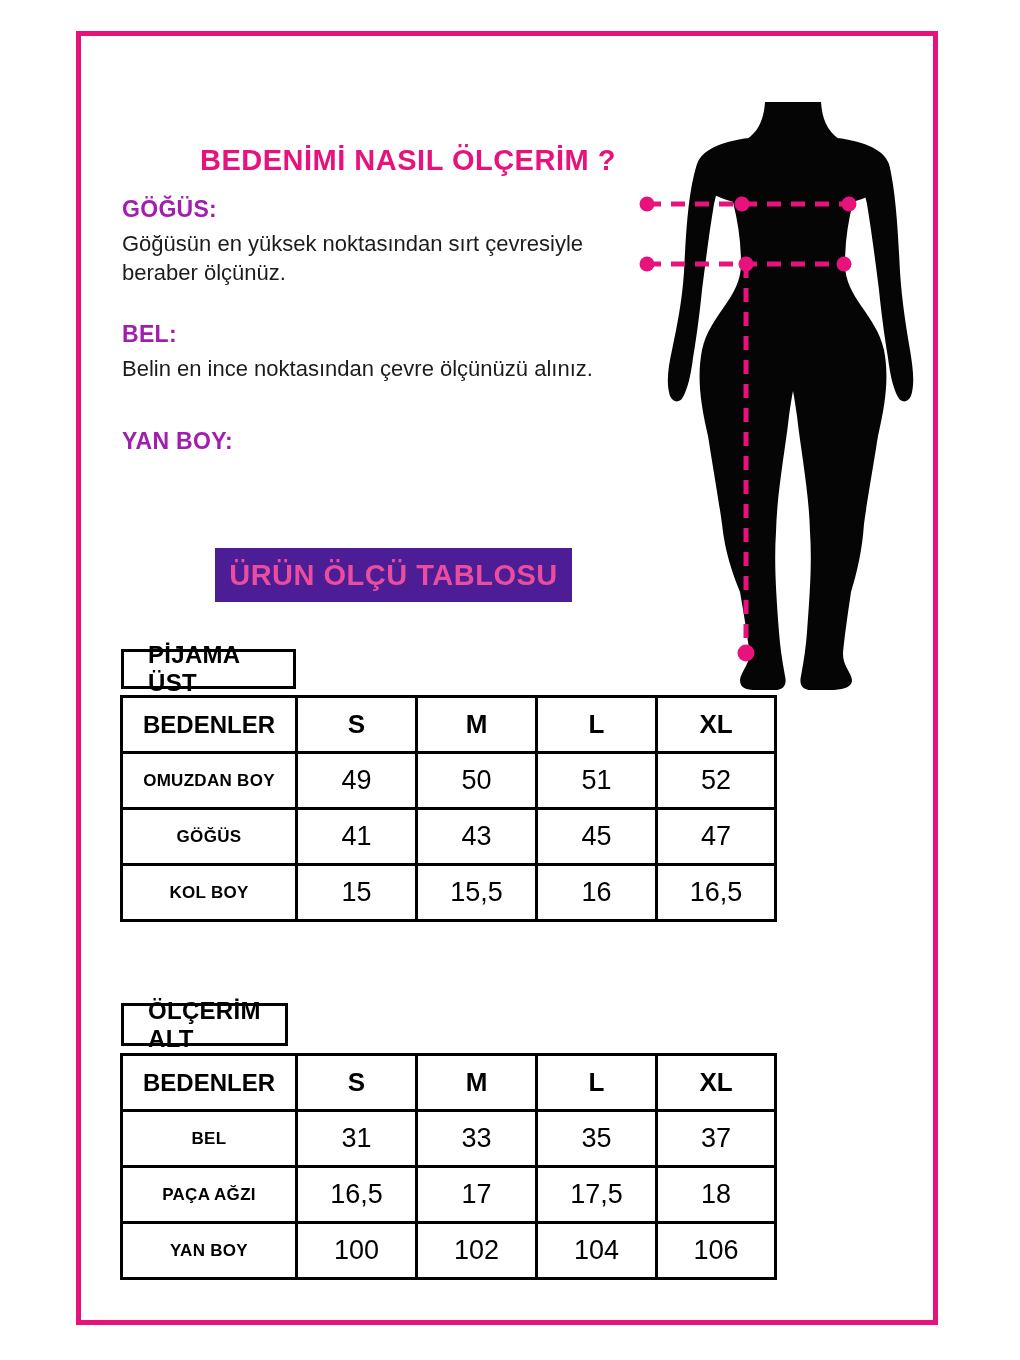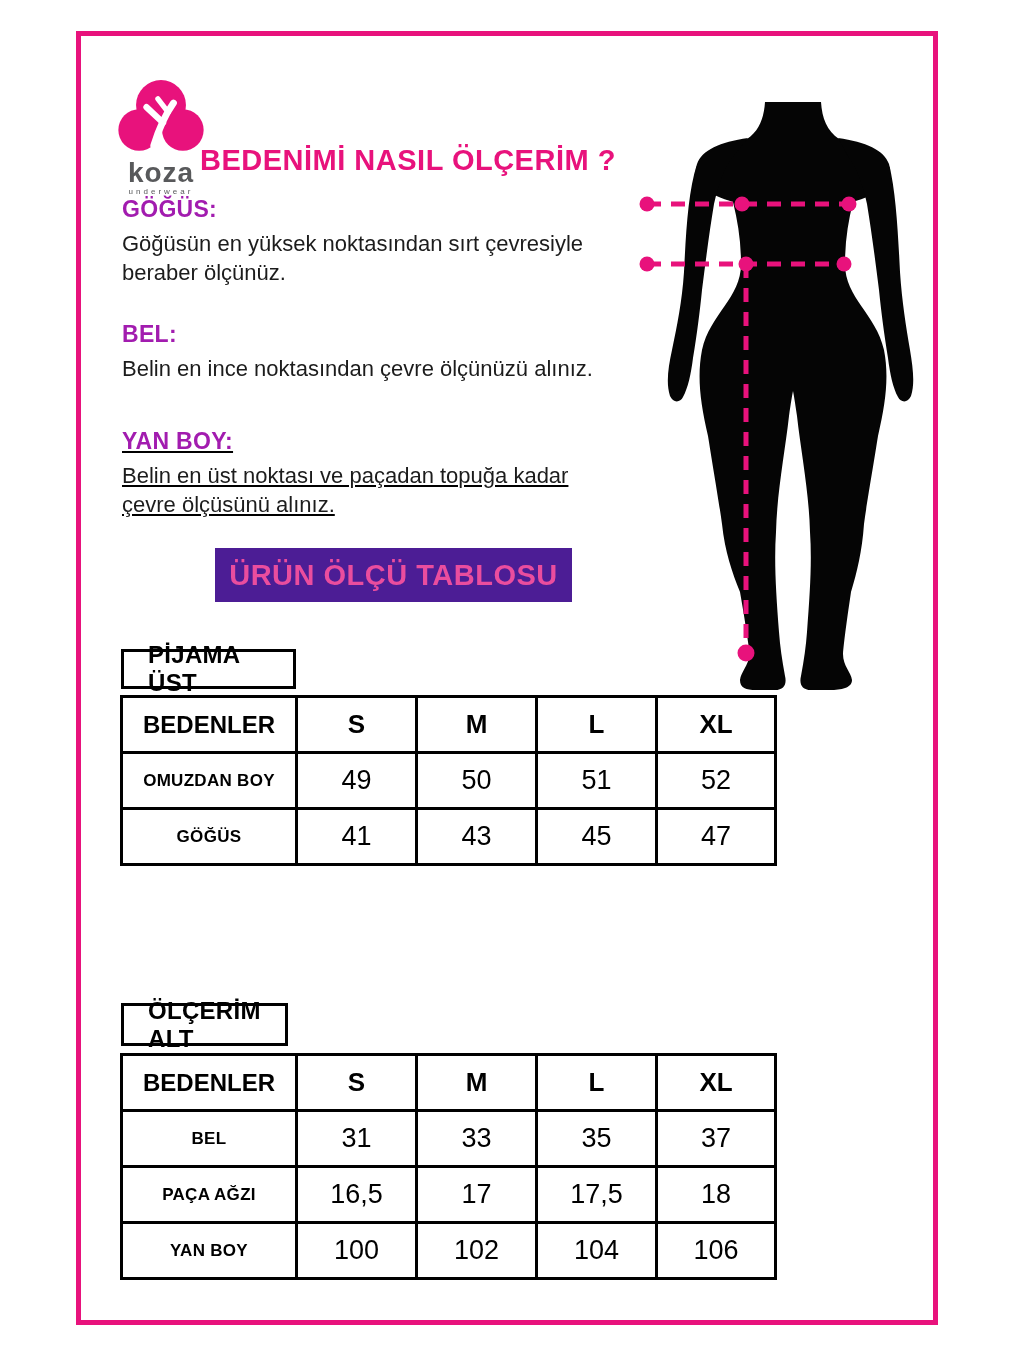--- a/index.html
+++ b/index.html
@@ -19,21 +19,21 @@
   .title{
     position:absolute;left:200px;top:144px;margin:0;
     font-size:29px;font-weight:bold;color:#e8127c;letter-spacing:.5px;white-space:nowrap;
   }
   
   .instr{position:absolute;left:122px;width:500px;}
   .instr h2{margin:0;font-size:23px;font-weight:bold;color:#a21caf;letter-spacing:.3px;}
   .instr p{margin:6px 0 0 0;font-size:22px;line-height:29px;color:#1c1c1c;width:490px;}
   #instr-gogus{top:196px;}
   #instr-bel{top:321px;}
-  #instr-yanboy{top:428px;text-decoration:underline;}
+  #instr-yanboy{top:428px;}
   
   .banner{
     position:absolute;left:215px;top:548px;width:357px;height:54px;
     background:#4c1d95;display:flex;align-items:center;justify-content:center;
     font-size:29px;font-weight:bold;color:#ea4d9e;letter-spacing:.5px;
   }
   
   .tbox{
     position:absolute;border:3px solid #000;background:#fff;box-sizing:border-box;
     display:flex;align-items:center;padding-left:24px;
@@ -61,46 +61,33 @@
   
   #figure{position:absolute;left:600px;top:60px;width:360px;height:660px;}
 </style>
 </head>
 <body>
 
 <div id="canvas">
 
   <div class="frame"></div>
 
-  <div class="logo">
-    <svg width="96" height="78" viewBox="0 0 90 75">
-      <circle cx="45" cy="26" r="24" fill="#e8127c"></circle>
-      <circle cx="24" cy="50" r="20" fill="#e8127c"></circle>
-      <circle cx="66" cy="50" r="20" fill="#e8127c"></circle>
-      <path d="M 38,65 C 42,52 47,38 57,24" stroke="#fff" stroke-width="6.5" fill="none" stroke-linecap="round"></path>
-      <path d="M 47,43 L 31,28" stroke="#fff" stroke-width="6" fill="none" stroke-linecap="round"></path>
-      <path d="M 52,33 L 42,20" stroke="#fff" stroke-width="5" fill="none" stroke-linecap="round"></path>
-    </svg>
-    <div class="logo-word">koza</div>
-    <div class="logo-sub">underwear</div>
-  </div>
 
   <h1 class="title">BEDENİMİ NASIL ÖLÇERİM ?</h1>
 
   <div class="instr" id="instr-gogus">
     <h2>GÖĞÜS:</h2>
     <p>Göğüsün en yüksek noktasından sırt çevresiyle beraber ölçünüz.</p>
   </div>
   <div class="instr" id="instr-bel">
     <h2>BEL:</h2>
     <p>Belin en ince noktasından çevre ölçünüzü alınız.</p>
   </div>
   <div class="instr" id="instr-yanboy">
     <h2>YAN BOY:</h2>
-    <p>Belin en üst noktası ve paçadan topuğa kadar çevre ölçüsünü alınız.</p>
   </div>
 
   <svg id="figure" viewBox="0 0 360 660">
     <g transform="translate(40,40)" fill="#050505">
       <path d="M 125,2 L 181,2
         C 182,18 187,31 199,39
         C 222,46 243,52 250,68
         C 252,86 238,94 213,102
         C 208,122 205,142 205,164
         C 205,198 236,214 244,250
@@ -201,20 +188,27 @@
       <td class="val">51</td>
       <td class="val">52</td>
     </tr>
     <tr>
       <td class="rowlabel">GÖĞÜS</td>
       <td class="val">41</td>
       <td class="val">43</td>
       <td class="val">45</td>
       <td class="val">47</td>
     </tr>
+    <tr>
+      <td class="rowlabel">KOL BOY</td>
+      <td class="val">15</td>
+      <td class="val">15,5</td>
+      <td class="val">16</td>
+      <td class="val">16,5</td>
+    </tr>
   </tbody>
     </table>
 
   <div class="tbox" id="tbox-alt">ÖLÇERİM ALT</div>
   <table class="size" id="table-alt">
     <colgroup>
         <col class="c0">
         <col class="c1">
         <col class="c2">
         <col class="c3">

